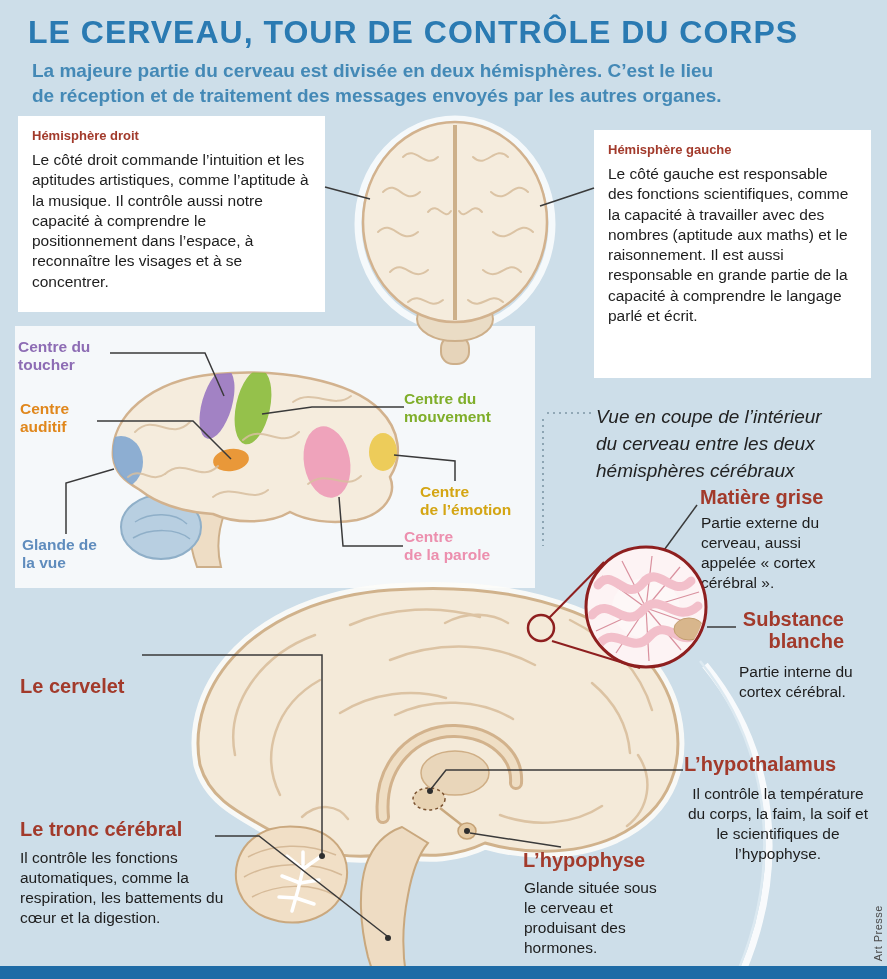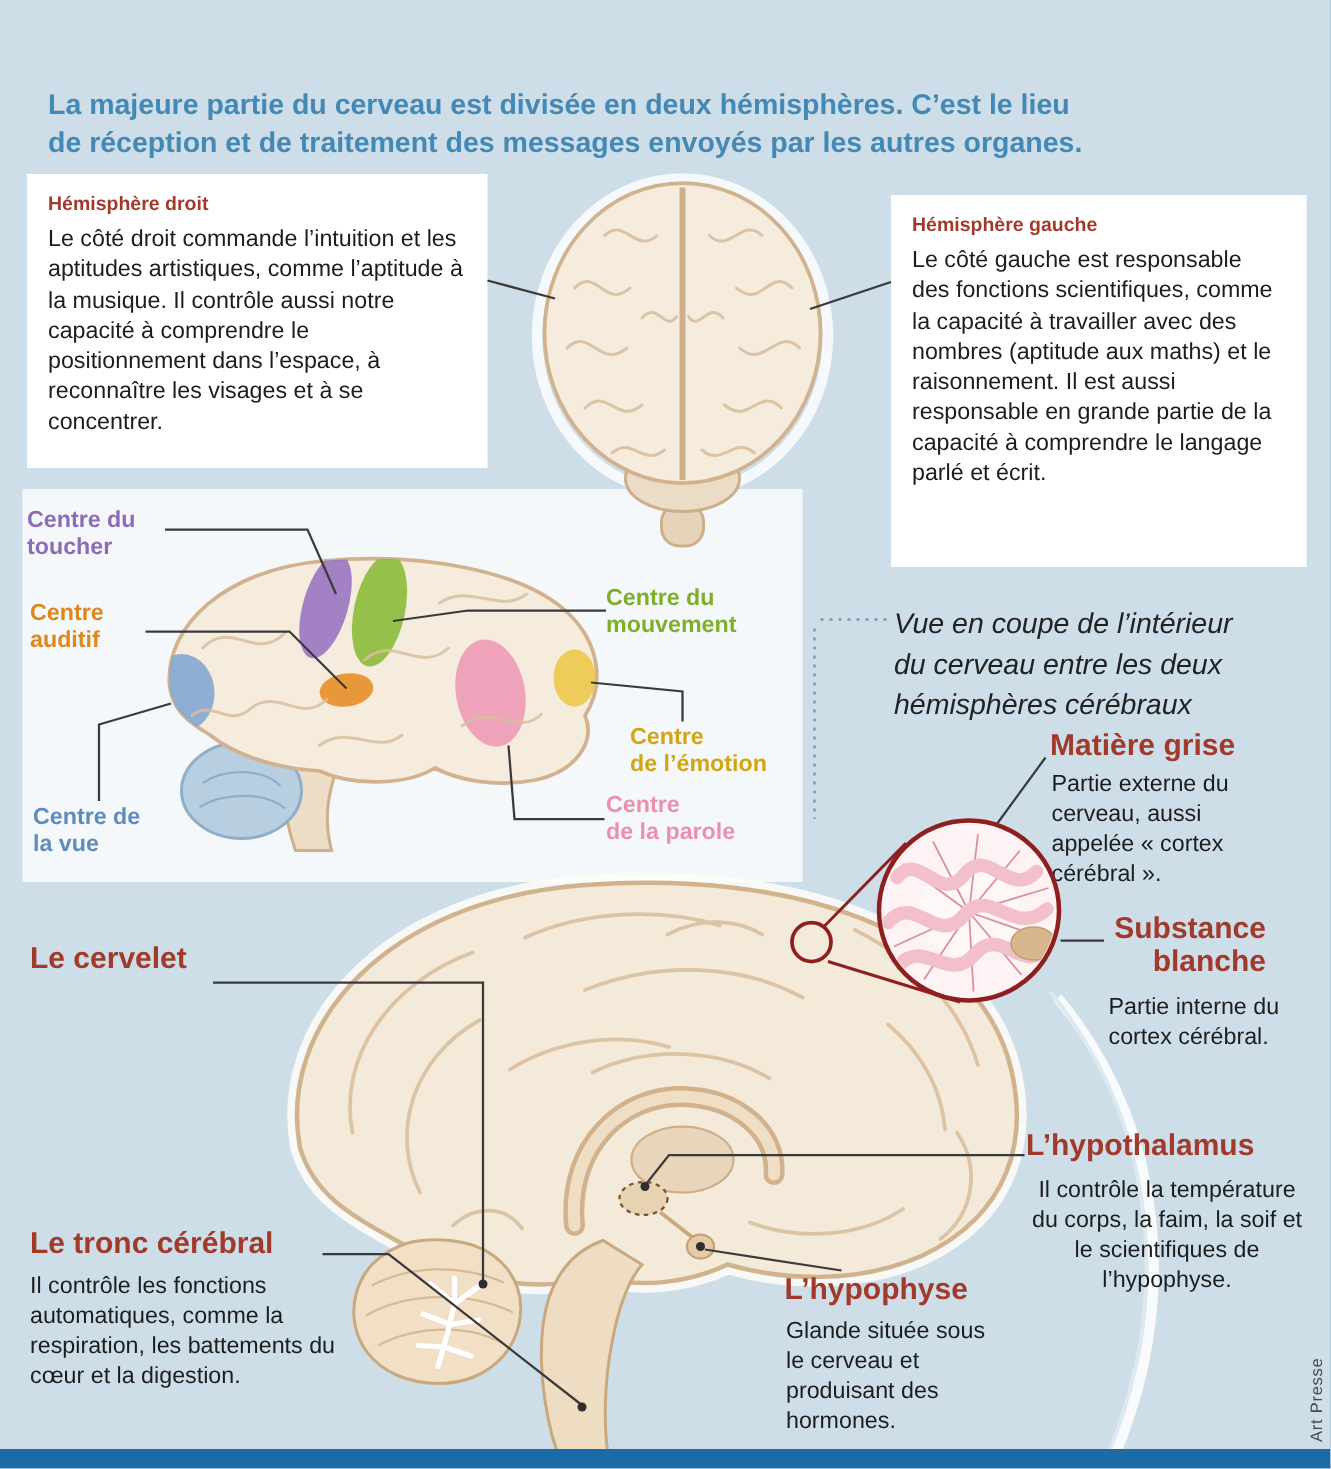--- a/index.html
+++ b/index.html
@@ -26,21 +26,21 @@
   .lbl-parole{left:404px;top:528px;width:118px;color:var(--label-parole,#ec8fae)}
   .lbl-vue{left:22px;top:536px;width:92px;color:var(--label-vue,#5f8cbd)}
   .note{left:596px;top:404px;width:232px;font-size:19px;font-style:italic;
         color:#222;line-height:1.42;z-index:6}
   .sec-title{font-size:20px;font-weight:bold;color:var(--heading-red,#a23a2b);z-index:6}
   .sec-body{font-size:15.5px;line-height:1.3;color:var(--body-text,#1d1d1d);z-index:6}
   .t-matiere{left:700px;top:486px}
   .b-matiere{left:701px;top:513px;width:158px}
   .t-substance{left:726px;top:608px;width:118px;text-align:right;line-height:1.12}
   .b-substance{left:739px;top:662px;width:128px}
-  .t-cervelet{left:20px;top:628px}
+  .t-cervelet{left:20px;top:675px}
   .b-cervelet{left:20px;top:669px;width:150px}
   .t-tronc{left:20px;top:818px}
   .b-tronc{left:20px;top:848px;width:215px}
   .t-hypophyse{left:523px;top:849px}
   .b-hypophyse{left:524px;top:878px;width:140px}
   .t-hypothalamus{left:684px;top:753px}
   .b-hypothalamus{left:682px;top:784px;width:192px;text-align:center}
   .svg-top{left:348px;top:112px;z-index:3}
   .svg-side{left:95px;top:362px;z-index:3}
   .svg-sag{left:140px;top:565px;z-index:2}
@@ -59,20 +59,21 @@
   .credit{right:3px;bottom:18px;writing-mode:vertical-rl;transform:rotate(180deg);
           font-size:11px;color:#4a4a4a;letter-spacing:.5px;z-index:8}
 </style>
 </head>
 <body>
 
 <div class="page">
 
   <div class="abs panel"></div>
 
+  <div class="abs title">LE CERVEAU, TOUR DE CONTRÔLE DU CORPS</div>
   <div class="abs subtitle preline">La majeure partie du cerveau est divisée en deux hémisphères. C’est le lieu
 de réception et de traitement des messages envoyés par les autres organes.</div>
 
   <div class="abs callout co-right">
     <div class="callout-title">Hémisphère droit</div>
     <div class="callout-body">Le côté droit commande l’intuition et les aptitudes artistiques, comme l’aptitude à la musique. Il contrôle aussi notre capacité à comprendre le positionnement dans l’espace, à reconnaître les visages et à se concentrer.</div>
   </div>
 
   <div class="abs callout co-left">
     <div class="callout-title">Hémisphère gauche</div>
@@ -178,21 +179,21 @@
   <div class="abs center-label preline lbl-toucher">Centre du
 toucher</div>
   <div class="abs center-label preline lbl-auditif">Centre
 auditif</div>
   <div class="abs center-label preline lbl-mouvement">Centre du
 mouvement</div>
   <div class="abs center-label preline lbl-emotion">Centre
 de l’émotion</div>
   <div class="abs center-label preline lbl-parole">Centre
 de la parole</div>
-  <div class="abs center-label preline lbl-vue">Centre de
+  <div class="abs center-label preline lbl-vue">Glande de
 la vue</div>
 
   <div class="abs note preline">Vue en coupe de l’intérieur
 du cerveau entre les deux
 hémisphères cérébraux</div>
 
   <div class="abs sec-title t-matiere">Matière grise</div>
   <div class="abs sec-body b-matiere">Partie externe du cerveau, aussi appelée « cortex cérébral ».</div>
 
   <div class="abs sec-title preline t-substance">Substance

